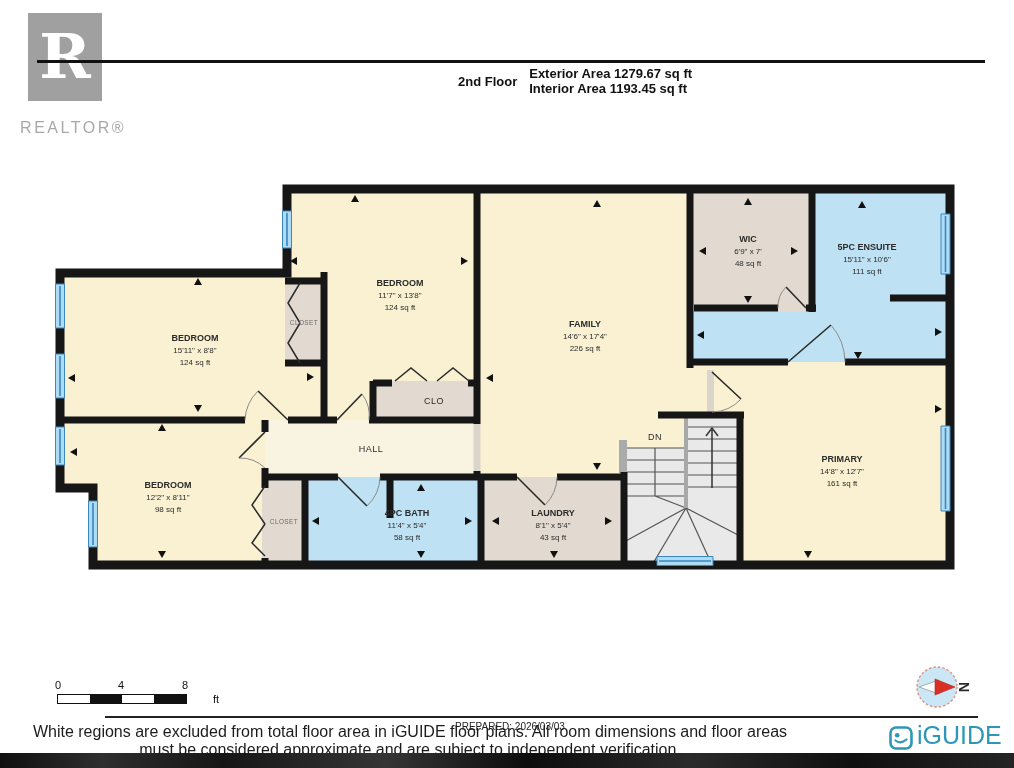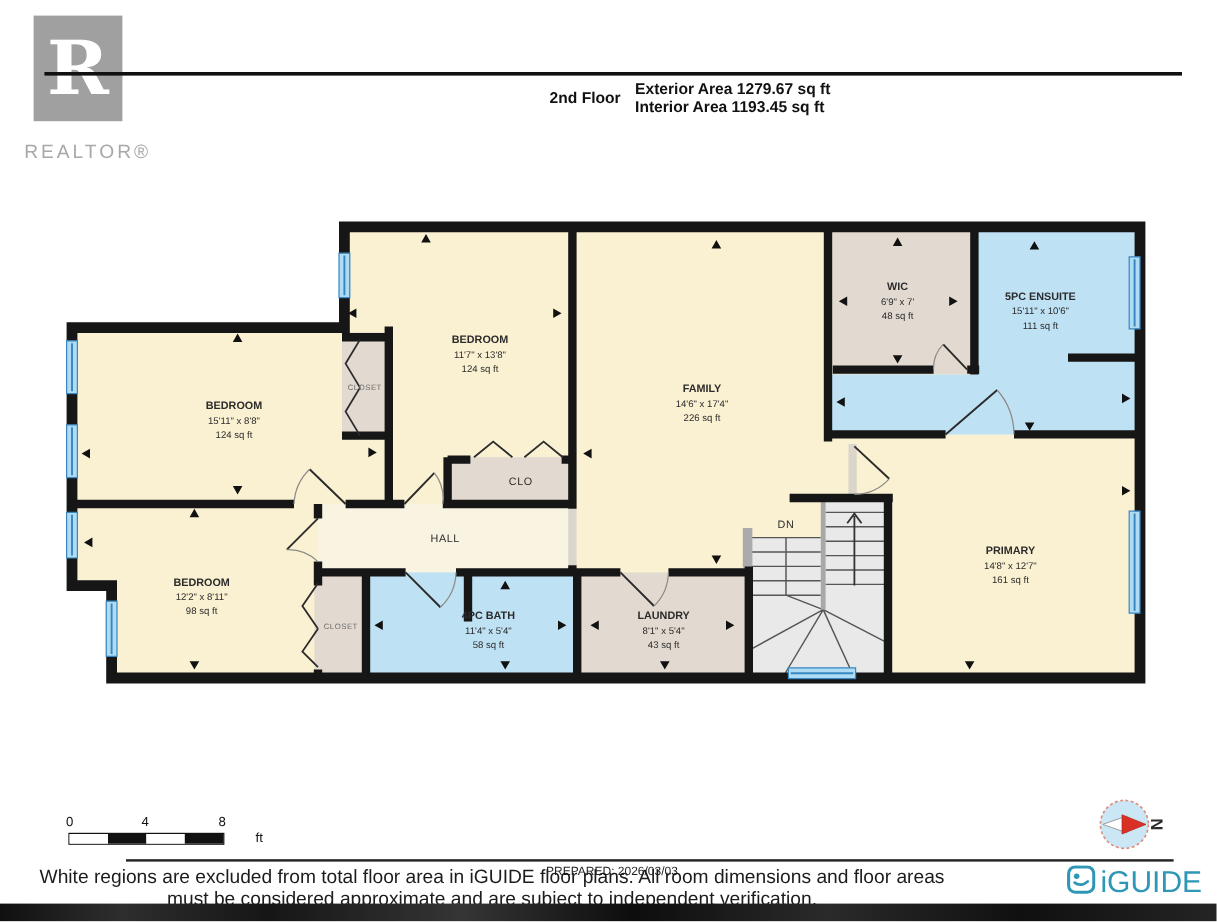--- a/index.html
+++ b/index.html
@@ -24,21 +24,21 @@
             display:flex;}
   .scalebar .seg{width:32px;height:8px;}
   .tick{position:absolute;top:-16px;font-size:11px;color:#111;}
   .scaleunit{position:absolute;left:136px;top:-2px;font-size:11px;color:#111;margin-left:19px;}
   .prepared{position:absolute;left:455px;top:687px;font-size:10px;color:#222;margin-top:34px;}
   .compass{position:absolute;left:906px;top:662px;}
   
   .footline{position:absolute;left:105px;top:716px;width:873px;height:2px;background:#222;}
   .disclaimer{position:absolute;left:30px;top:723px;width:760px;text-align:center;
               font-size:16px;color:#1c1c1c;}
-  .brand{position:absolute;left:889px;top:721px;display:flex;align-items:flex-start;gap:4px;}
+  .brand{position:absolute;left:889px;top:721px;display:flex;align-items:flex-end;gap:4px;}
   .brand .bname{font-size:25px;font-weight:500;color:#2F97B6;letter-spacing:0px;}
   .botbar{position:absolute;left:0;bottom:0;width:1014px;height:15px;
           background:linear-gradient(90deg,#101010 0%,#2e2e2e 10%,#161616 22%,#353535 38%,
           #0d0d0d 52%,#2a2a2a 68%,#101010 84%,#242424 100%);}
   text{fill:#2b2b2b;}
   .rname{font-size:9px;font-weight:bold;}
   .rdim{font-size:8px;}
   .slab{font-size:6.5px;fill:#6b6b6b;letter-spacing:.4px;}
   .mlab{font-size:9px;letter-spacing:.5px;}
 </style>

